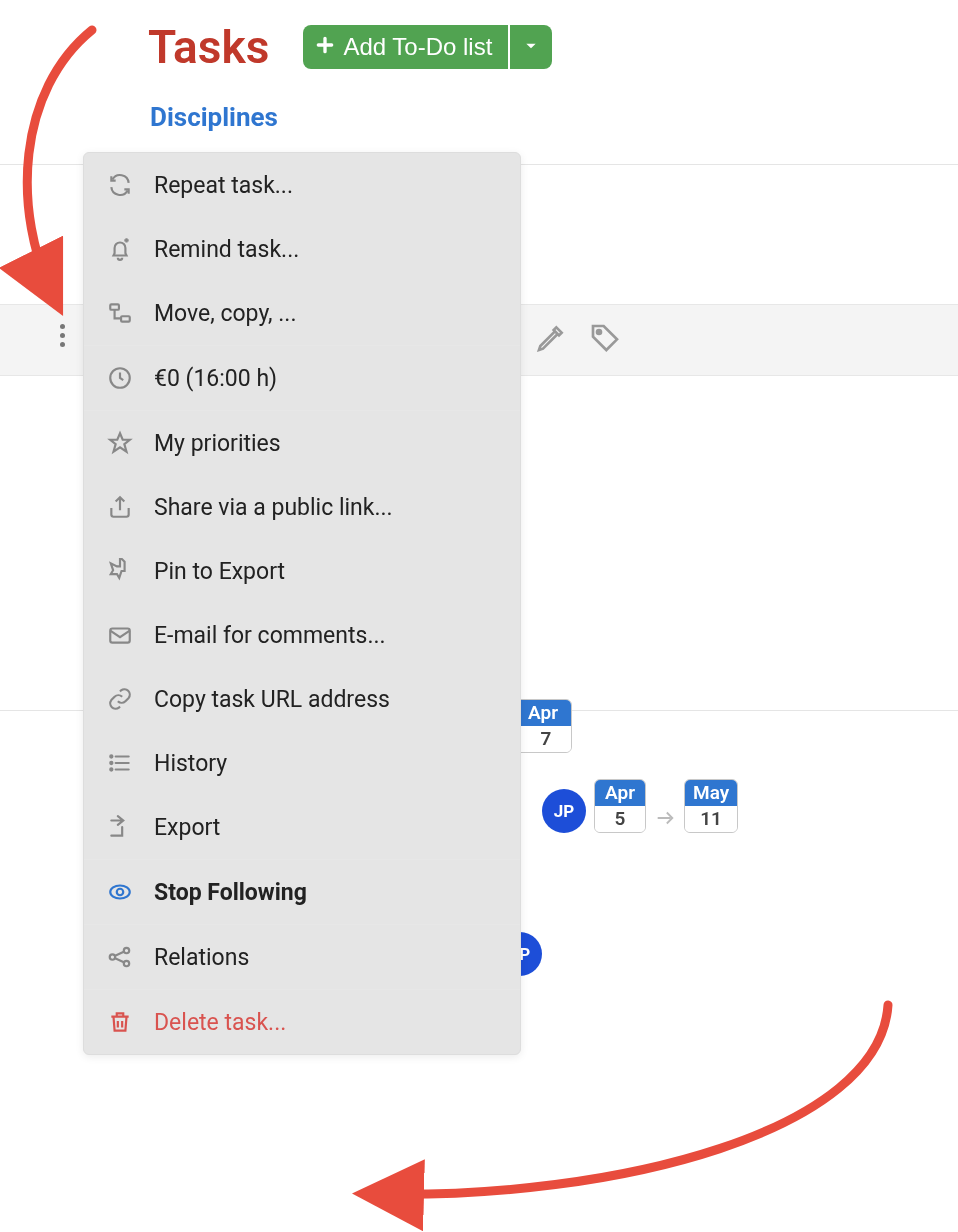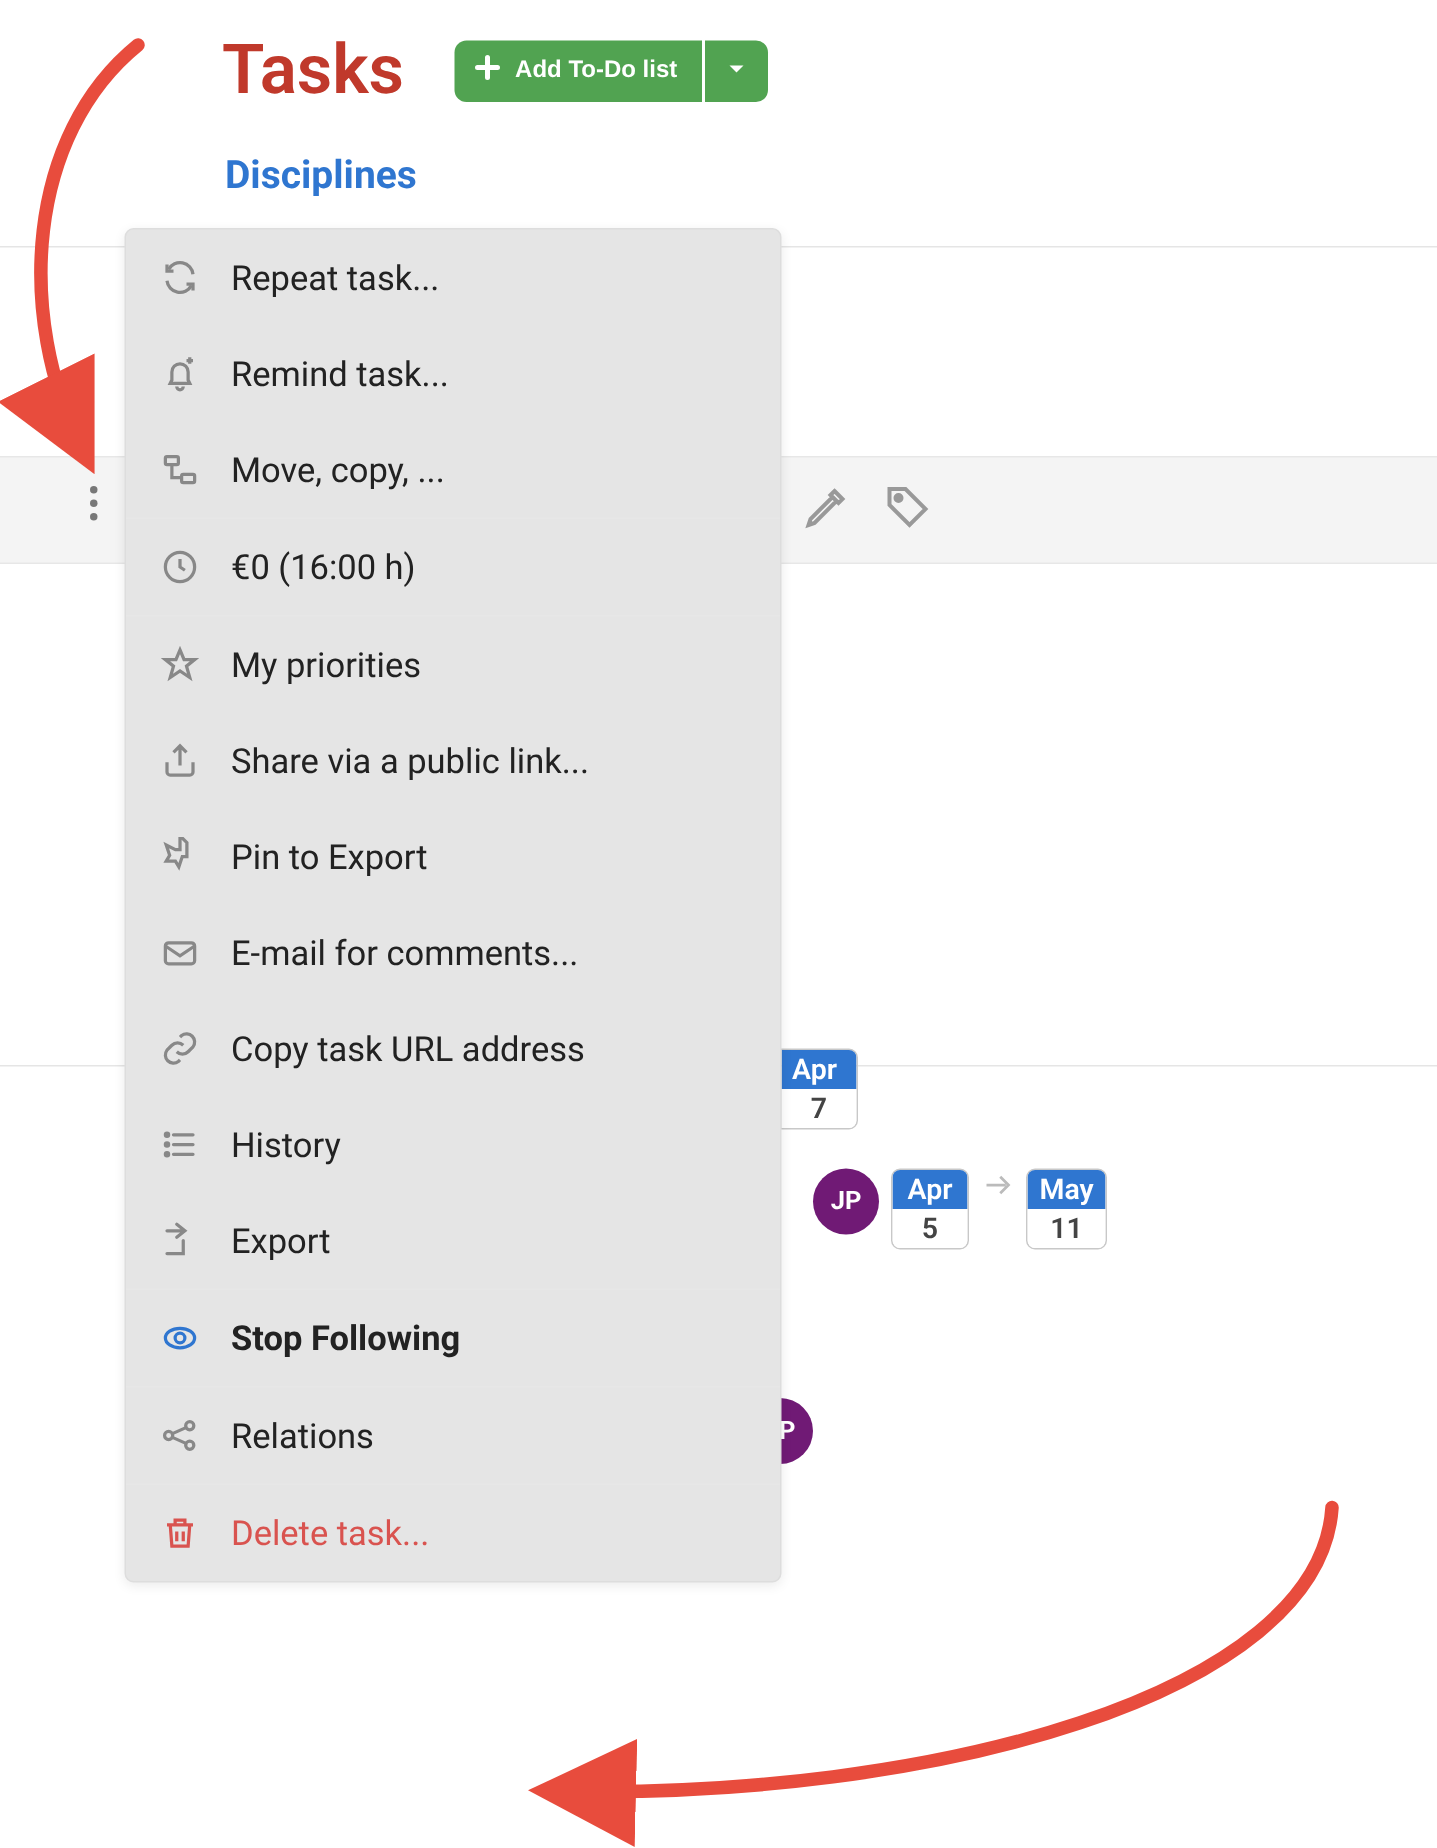--- a/index.html
+++ b/index.html
@@ -31,22 +31,22 @@
     .btn-group {
       display: flex;
     }
     .btn-add {
       display: flex;
       align-items: center;
       background: #51a351;
       color: #fff;
       border: none;
       padding: 8px 16px 8px 12px;
-      font-size: 16px;
-      font-weight: 700;
+      font-size: 24px;
+      font-weight: 400;
       border-radius: 8px 0 0 8px;
       cursor: pointer;
       gap: 8px;
     }
     .btn-add-more {
       background: #51a351;
       border: none;
       color: #fff;
       border-radius: 0 8px 8px 0;
       padding: 8px 14px;
@@ -146,28 +146,28 @@
     .side-icon {
       width: 32px;
       height: 32px;
       color: #999;
     }
 
     
     .chip-row {
       position: absolute;
       display: flex;
-      align-items: flex-start;
+      align-items: flex-end;
       gap: 8px;
     }
     .avatar {
       width: 44px;
       height: 44px;
       border-radius: 50%;
-      background: #701a75;
+      background: #1d4ed8;
       color: #fff;
       display: flex;
       align-items: center;
       justify-content: center;
       font-size: 17px;
       font-weight: 700;
     }
     .date-chip {
       display: flex;
       flex-direction: column;

